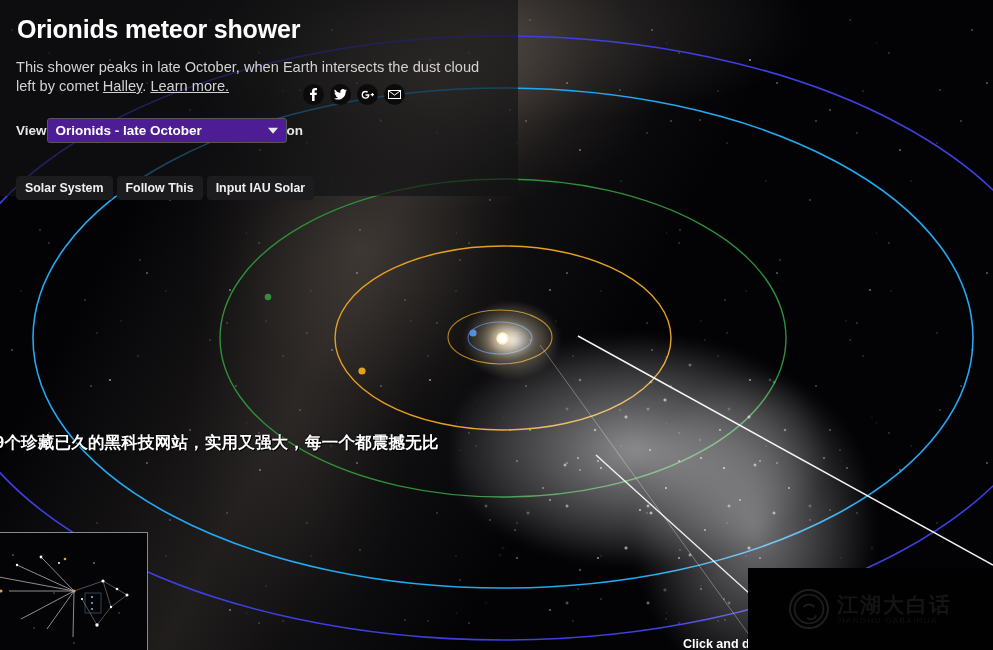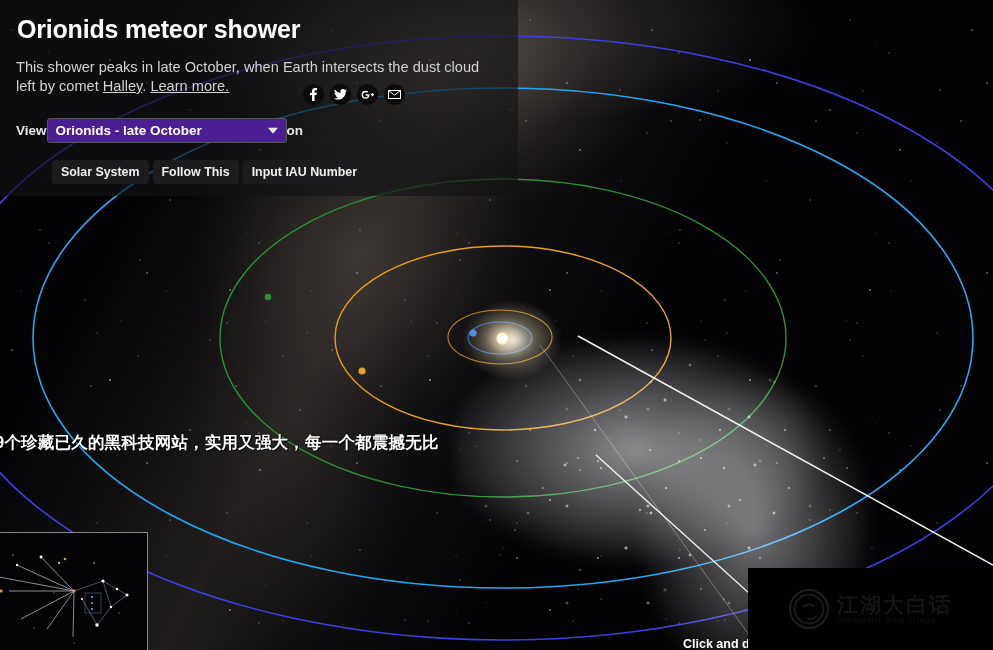--- a/index.html
+++ b/index.html
@@ -164,22 +164,22 @@
   .view-select .caret {
     position: absolute; right: 8px; top: 50%;
     transform: translateY(-55%);
     width: 0; height: 0;
     border-left: 5px solid transparent;
     border-right: 5px solid transparent;
     border-top: 6px solid #e8e8e8;
   }
 
   .btn-row {
-    position: absolute; left: 16px; top: 160px;
-    display: flex; gap: 4px; margin-left: 36px;
+    position: absolute; left: 16px; top: 176px;
+    display: flex; gap: 4px;
   }
   .tbtn {
     background: #1c1c1e;
     color: #f0f0f0;
     font-size: 12.4px; font-weight: bold;
     border: none; border-radius: 4px;
     padding: 5px 9px;
     cursor: pointer;
     white-space: nowrap;
   }
@@ -320,21 +320,21 @@
       <div class="view-select">
         <span class="val">Orionids - late October</span>
         <span class="caret"></span>
       </div>
       <span class="on-label">on</span>
     </div>
 
     <div class="btn-row">
       <button class="tbtn">Solar System</button>
       <button class="tbtn">Follow This</button>
-      <button class="tbtn">Input IAU Number</button>
+      <button class="tbtn">Input IAU Solar</button>
     </div>
   </div>
 
   <div id="inset">
     <div class="instars"></div>
     <svg width="150" height="122" viewBox="0 0 150 122">
       <g stroke="#cfcfcf" stroke-width="0.8" opacity="0.85">
         <line x1="75" y1="58" x2="18" y2="32"></line>
         <line x1="75" y1="58" x2="42" y2="24"></line>
         <line x1="75" y1="58" x2="10" y2="58"></line>

